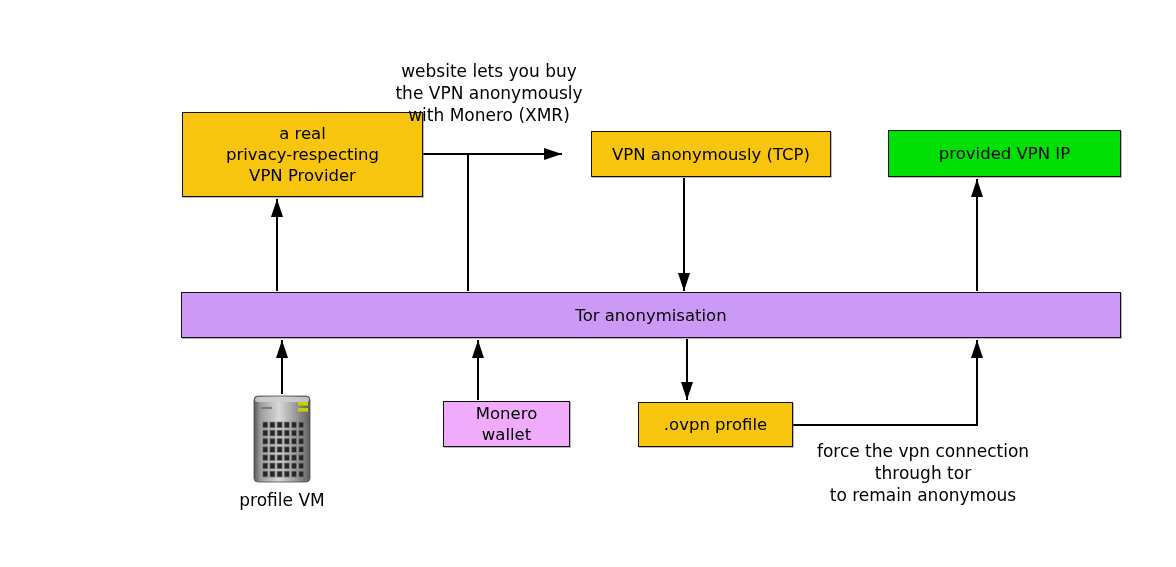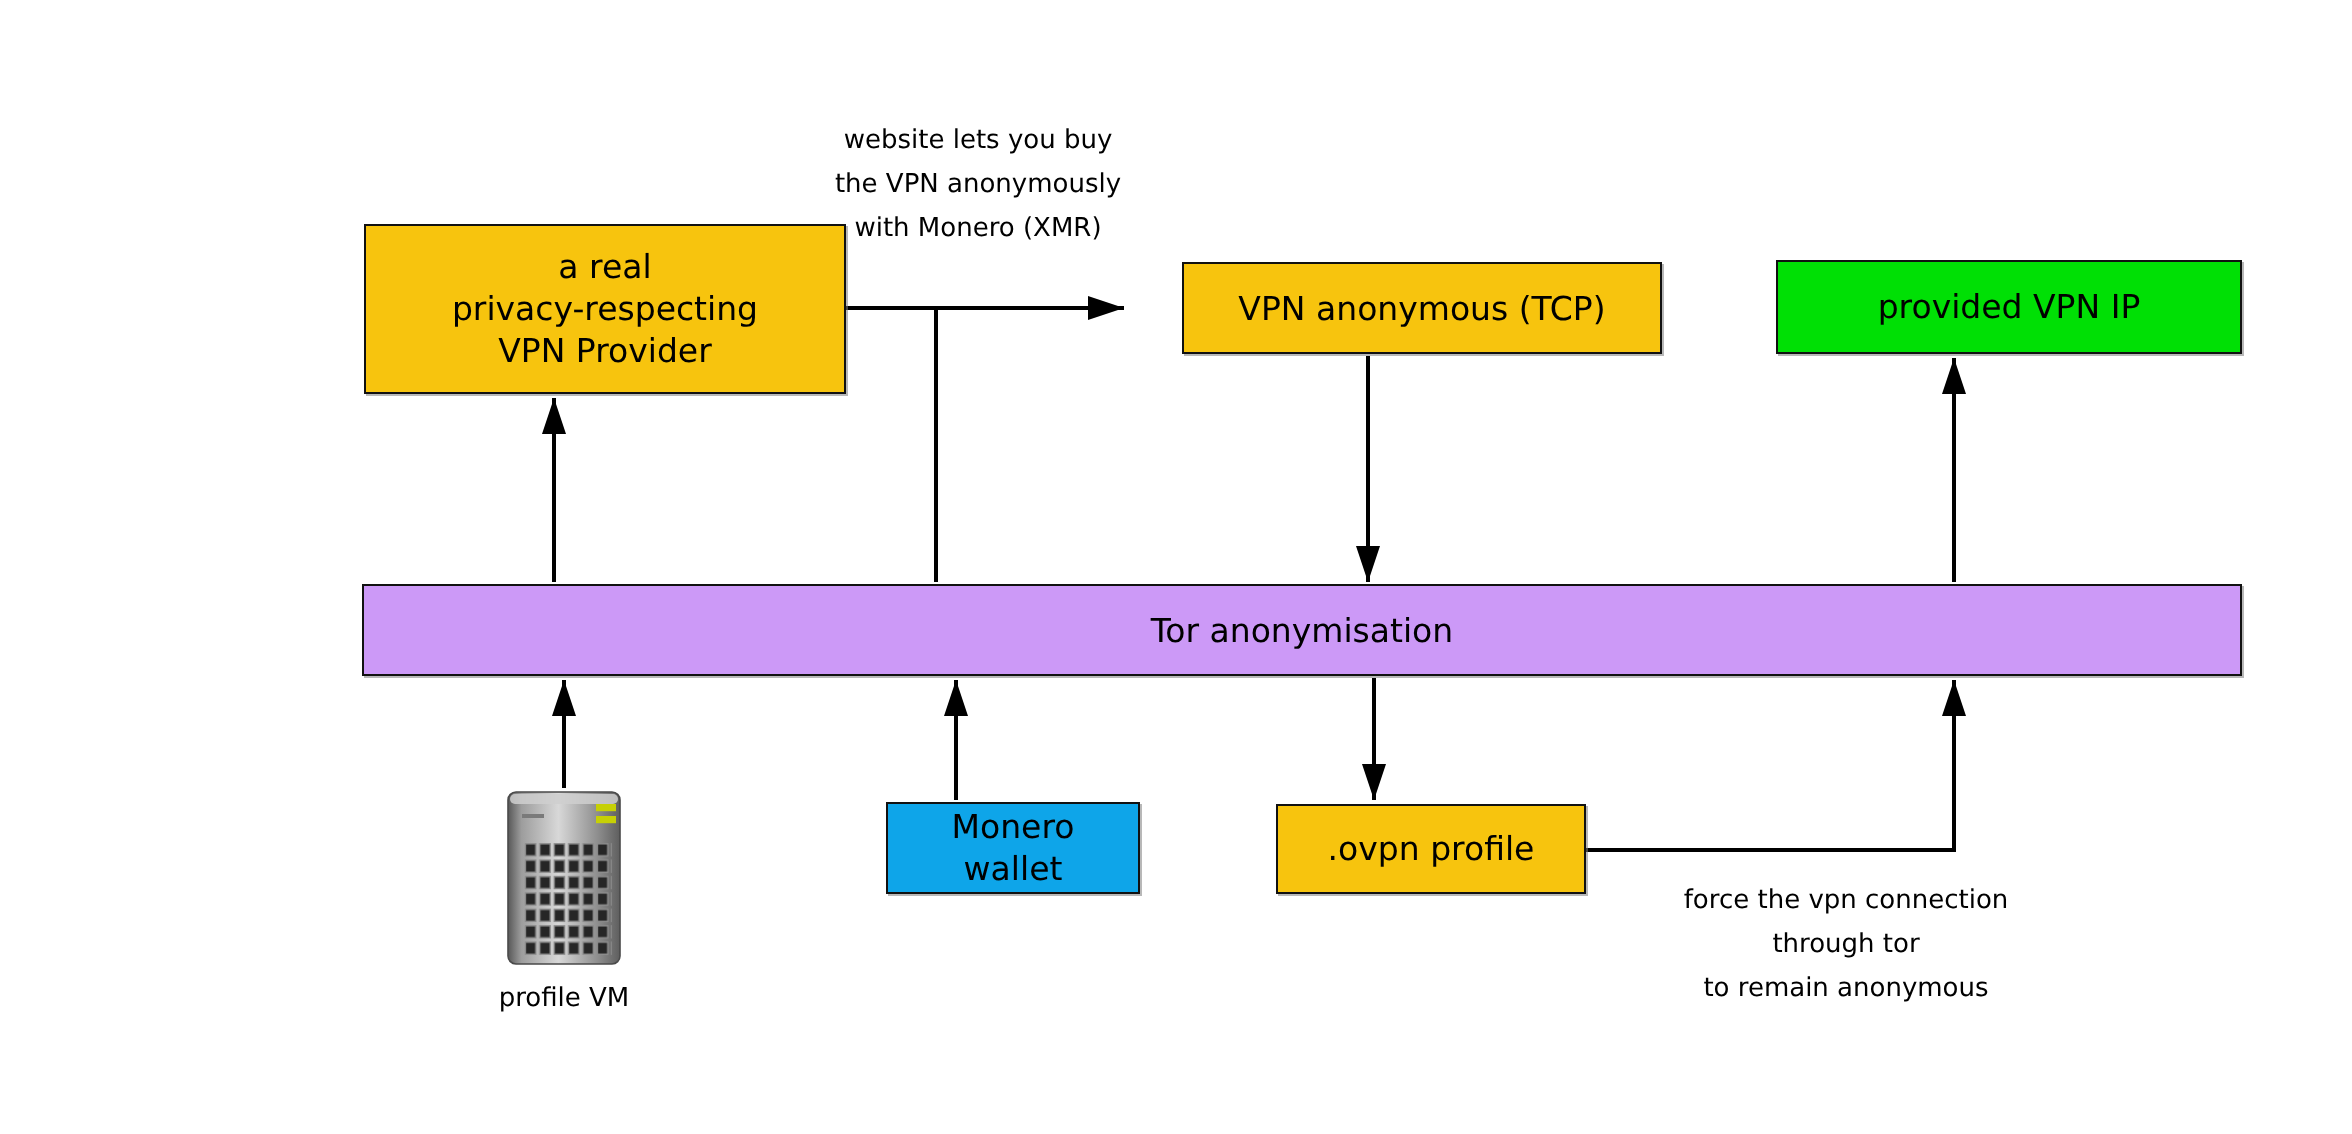--- a/index.html
+++ b/index.html
@@ -27,27 +27,27 @@
     white-space: pre-line;
     font-size: 16.5px;
     line-height: 21px;
     border: 1.6px solid #111;
     box-sizing: border-box;
     box-shadow: 1px 1px 0 rgba(125,125,125,0.55);
     margin-left: 28px;
   }
   .node--yellow { background: #f7c40e; }
   .node--green  { background: #00e005; }
-  .node--orange { background: #0ea5e9; }
+  .node--orange { background: #f0abfc; }
   .node--purple { background: #cc99f7; }
   .ann {
     position: absolute;
     text-align: center;
     white-space: pre-line;
-    font-size: 13px;
+    font-size: 17px;
     line-height: 22px;
     transform: translateX(-50%);
   }
   .icon-wrap { position: absolute; }
 </style>
 </head>
 <body>
 
 <div id="canvas">
 
@@ -67,21 +67,21 @@
       <line x1="478" y1="400" x2="478" y2="340" marker-end="url(#arrow)"></line>
       <line x1="687" y1="339" x2="687" y2="400" marker-end="url(#arrow)"></line>
       <polyline points="766,425 977,425 977,340" marker-end="url(#arrow)"></polyline>
     </g>
   </svg>
 
   <div class="node node--yellow" style="left:154px; top:112px; width:241px; height:85px;">a real
 privacy-respecting
 VPN Provider</div>
 
-  <div class="node node--yellow" style="left:563px; top:131px; width:240px; height:46px;">VPN anonymous (TCP)</div>
+  <div class="node node--yellow" style="left:563px; top:131px; width:240px; height:46px;">VPN anonymously (TCP)</div>
 
   <div class="node node--green" style="left:860px; top:130px; width:233px; height:47px;">provided VPN IP</div>
 
   <div class="node node--purple" style="left:153px; top:292px; width:940px; height:46px;">Tor anonymisation</div>
 
   <div class="node node--orange" style="left:415px; top:401px; width:127px; height:46px;">Monero
 wallet</div>
 
   <div class="node node--yellow" style="left:610px; top:402px; width:155px; height:45px;">.ovpn profile</div>
 

